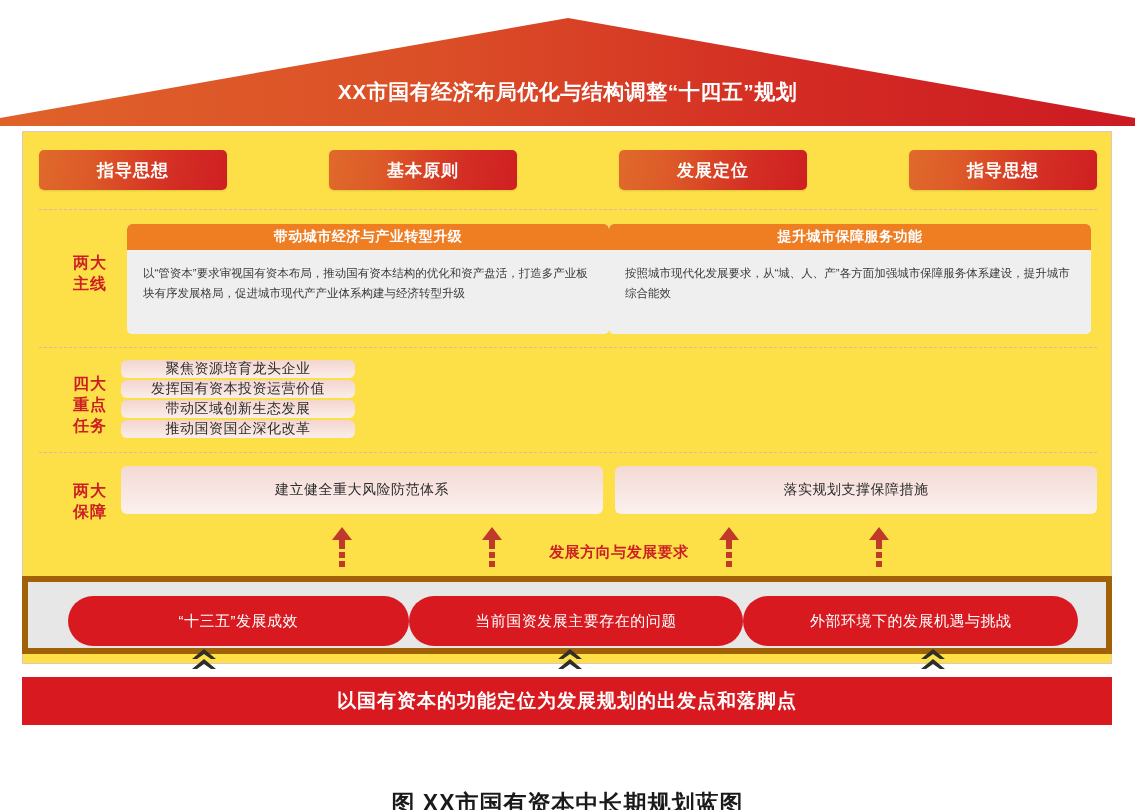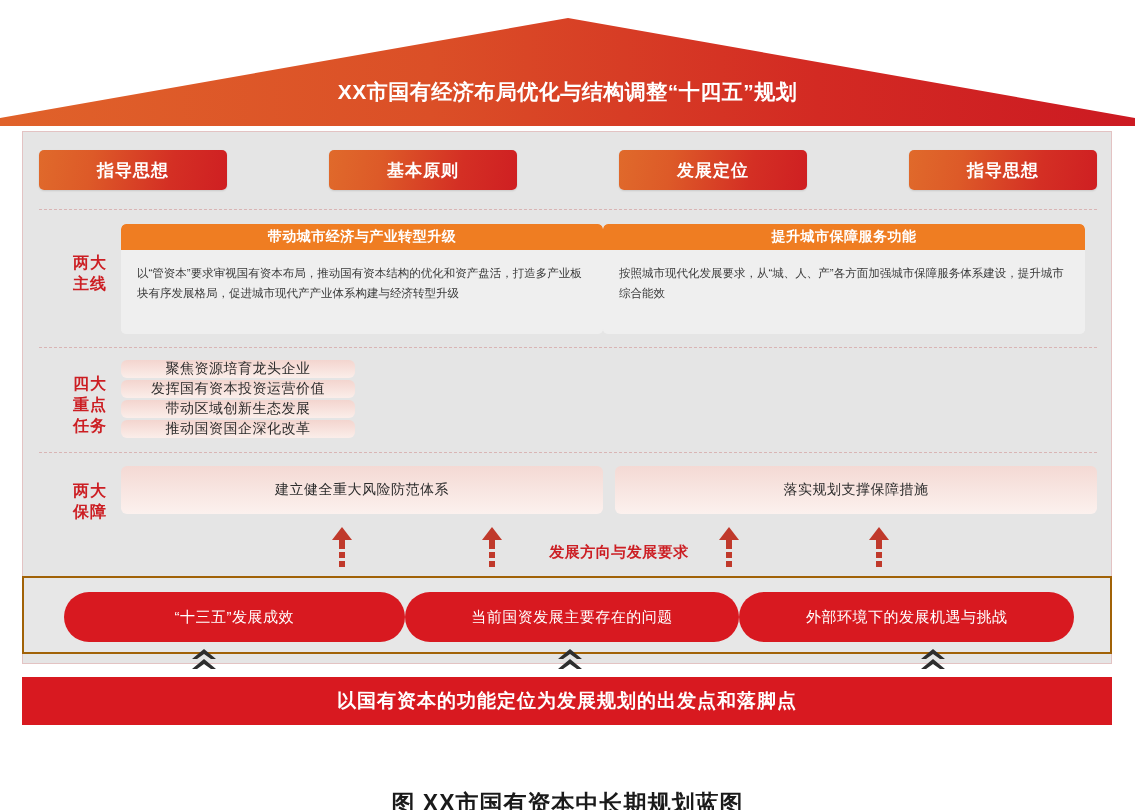--- a/index.html
+++ b/index.html
@@ -39,21 +39,21 @@
   }
 
   
   #panel {
     position: absolute;
     left: 22px;
     top: 131px;
     width: 1090px;
     height: 533px;
     border: 1px solid #e3c3c3;
-    background: #e5e5e5;
+    background: #fde047;
     box-sizing: border-box;
   }
 
   
   #pill-row {
     position: absolute;
     left: 16px;
     top: 18px;
     width: 1058px;
     height: 40px;
@@ -103,21 +103,21 @@
   #cat-guards    { top: 348px; }
 
   
   #mainlines-row {
     position: absolute;
     left: 98px;
     top: 92px;
     width: 976px;
     height: 110px;
     display: flex;
-    justify-content: flex-start;
+    justify-content: center;
   }
   .mainline-card {
     width: 482px;
     border-radius: 5px;
     overflow: hidden;
     background: #efefef;
     display: flex;
     flex-direction: column;
   }
   .mainline-head {
@@ -219,21 +219,21 @@
   }
 
   
   #grey-band {
     position: absolute;
     left: 22px;
     top: 576px;
     width: 1090px;
     height: 78px;
     background: #e7e7e7;
-    border: 2px solid #a16207;
+    border: 6px solid #a16207;
     box-sizing: border-box;
   }
   #foundation-row {
     position: absolute;
     left: 0;
     top: 0;
     width: 1090px;
     height: 78px;
     display: flex;
     align-items: center;

